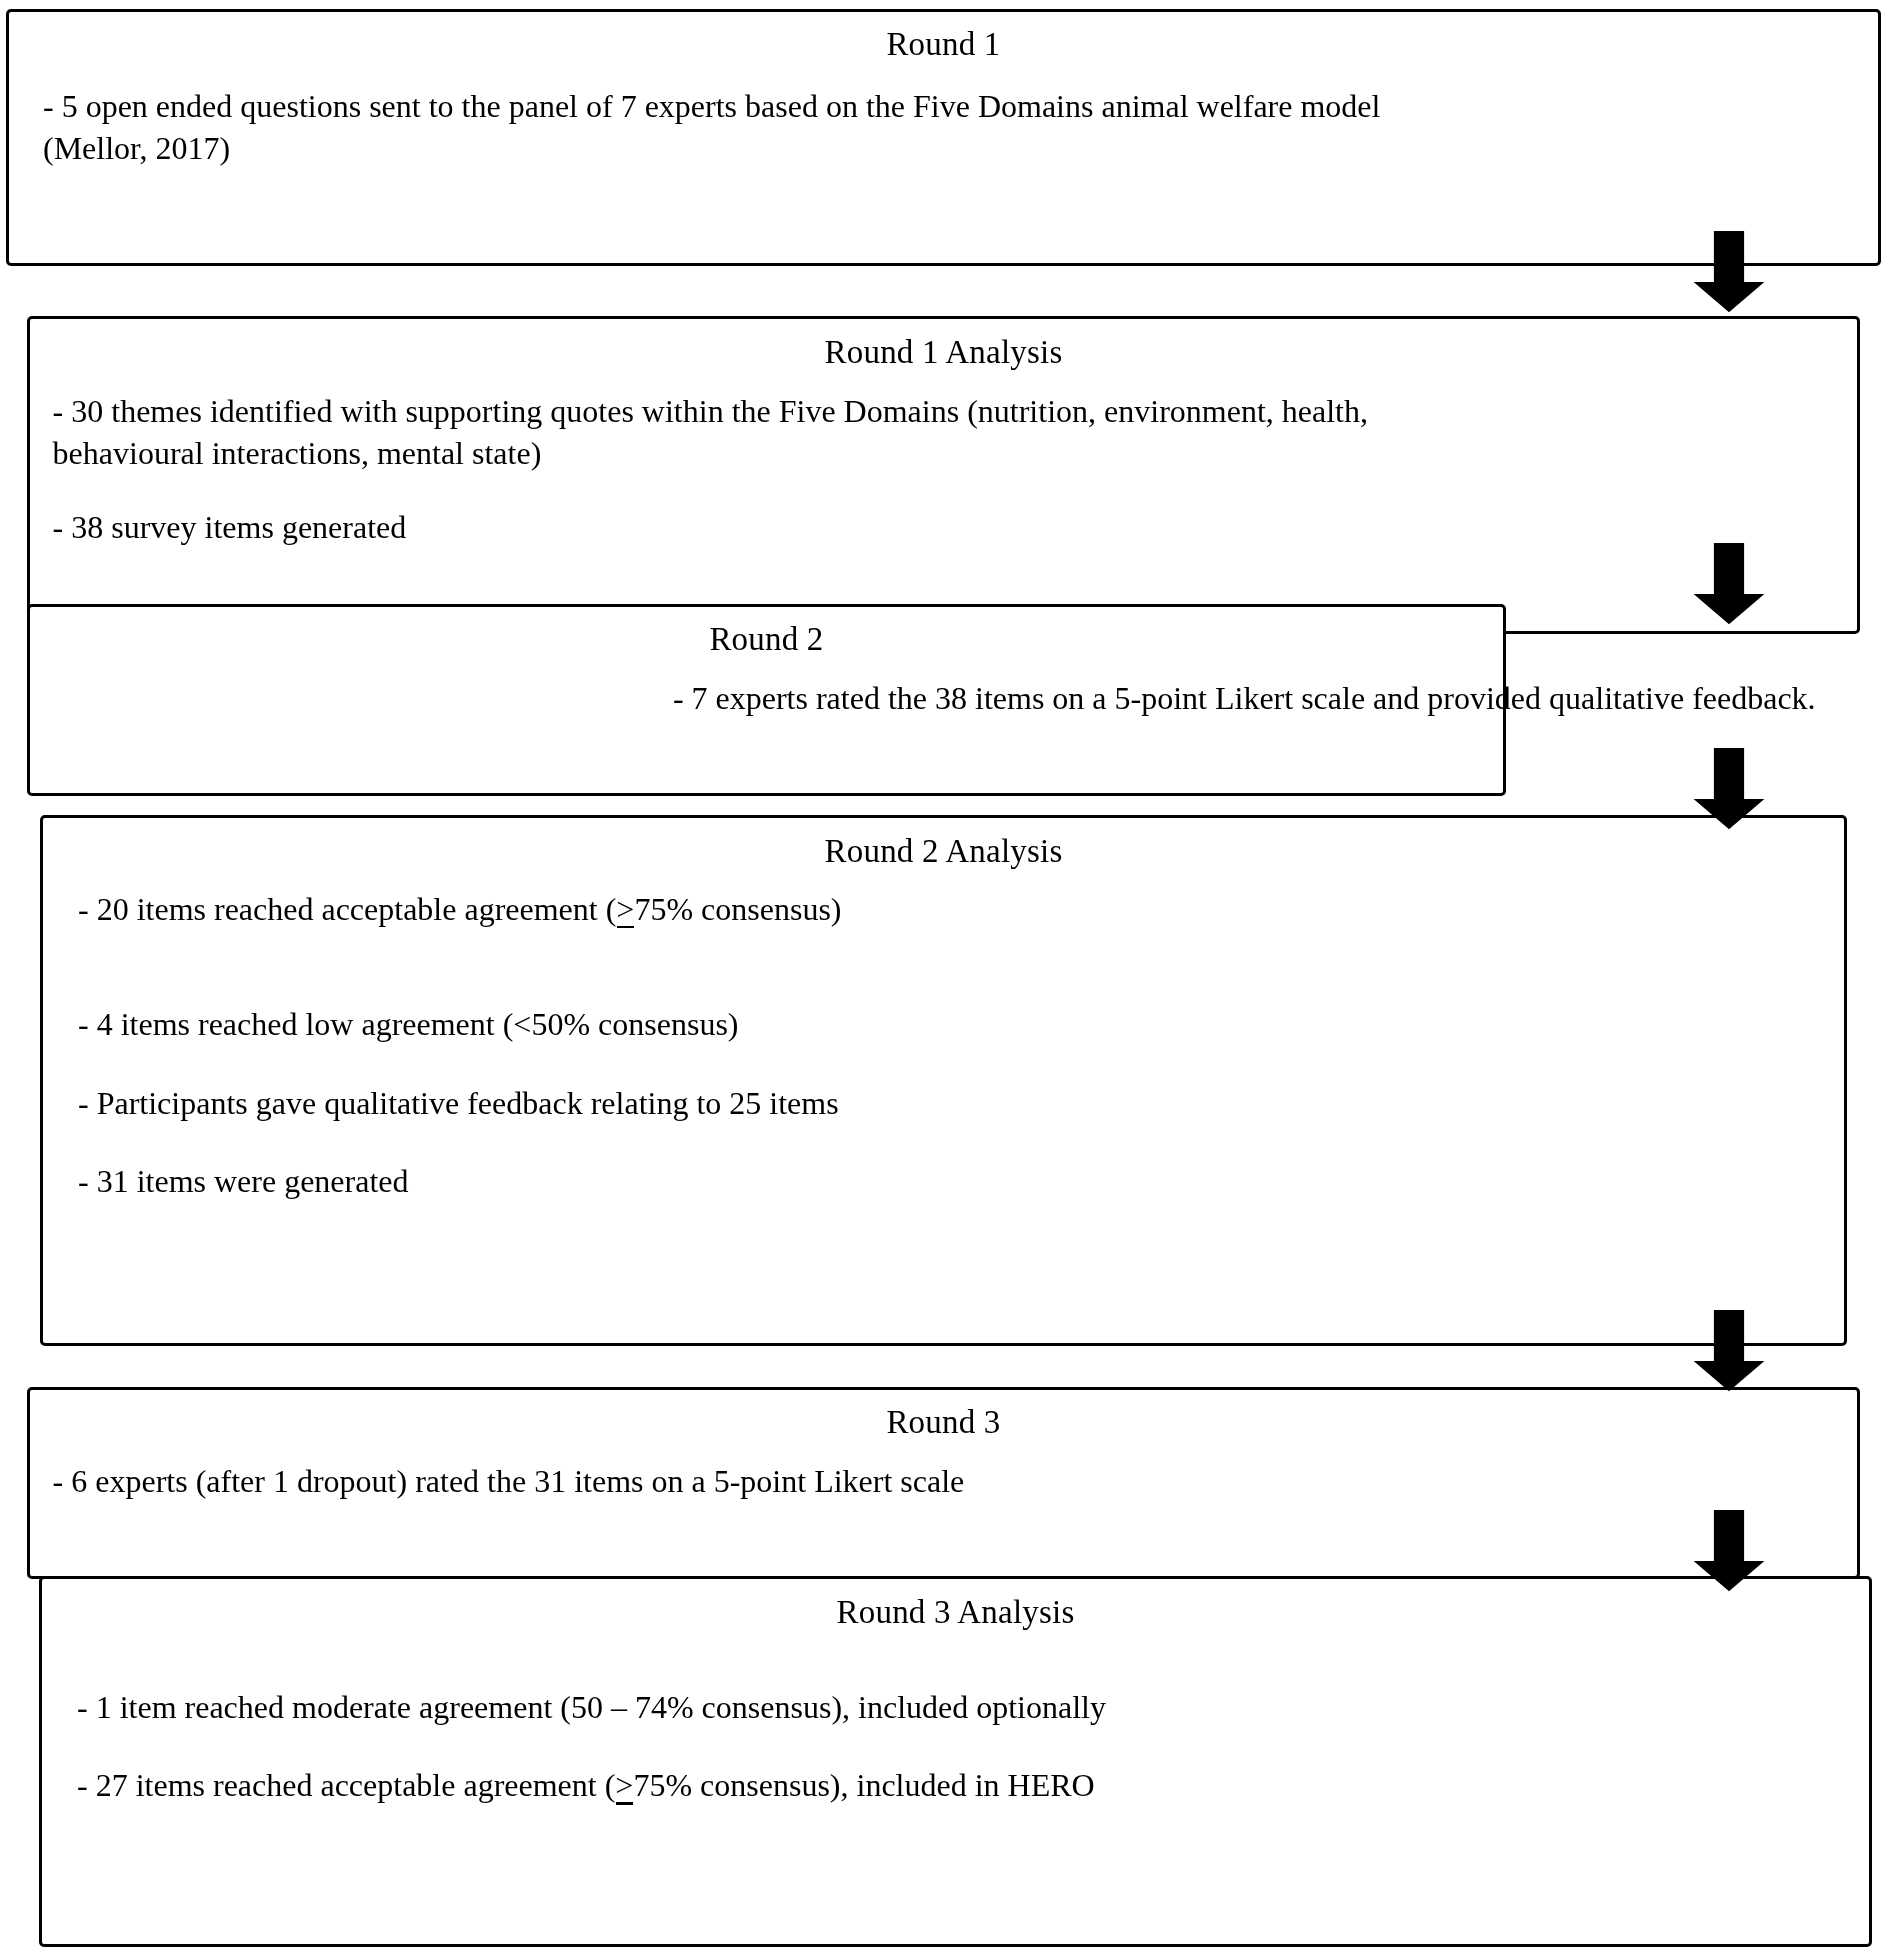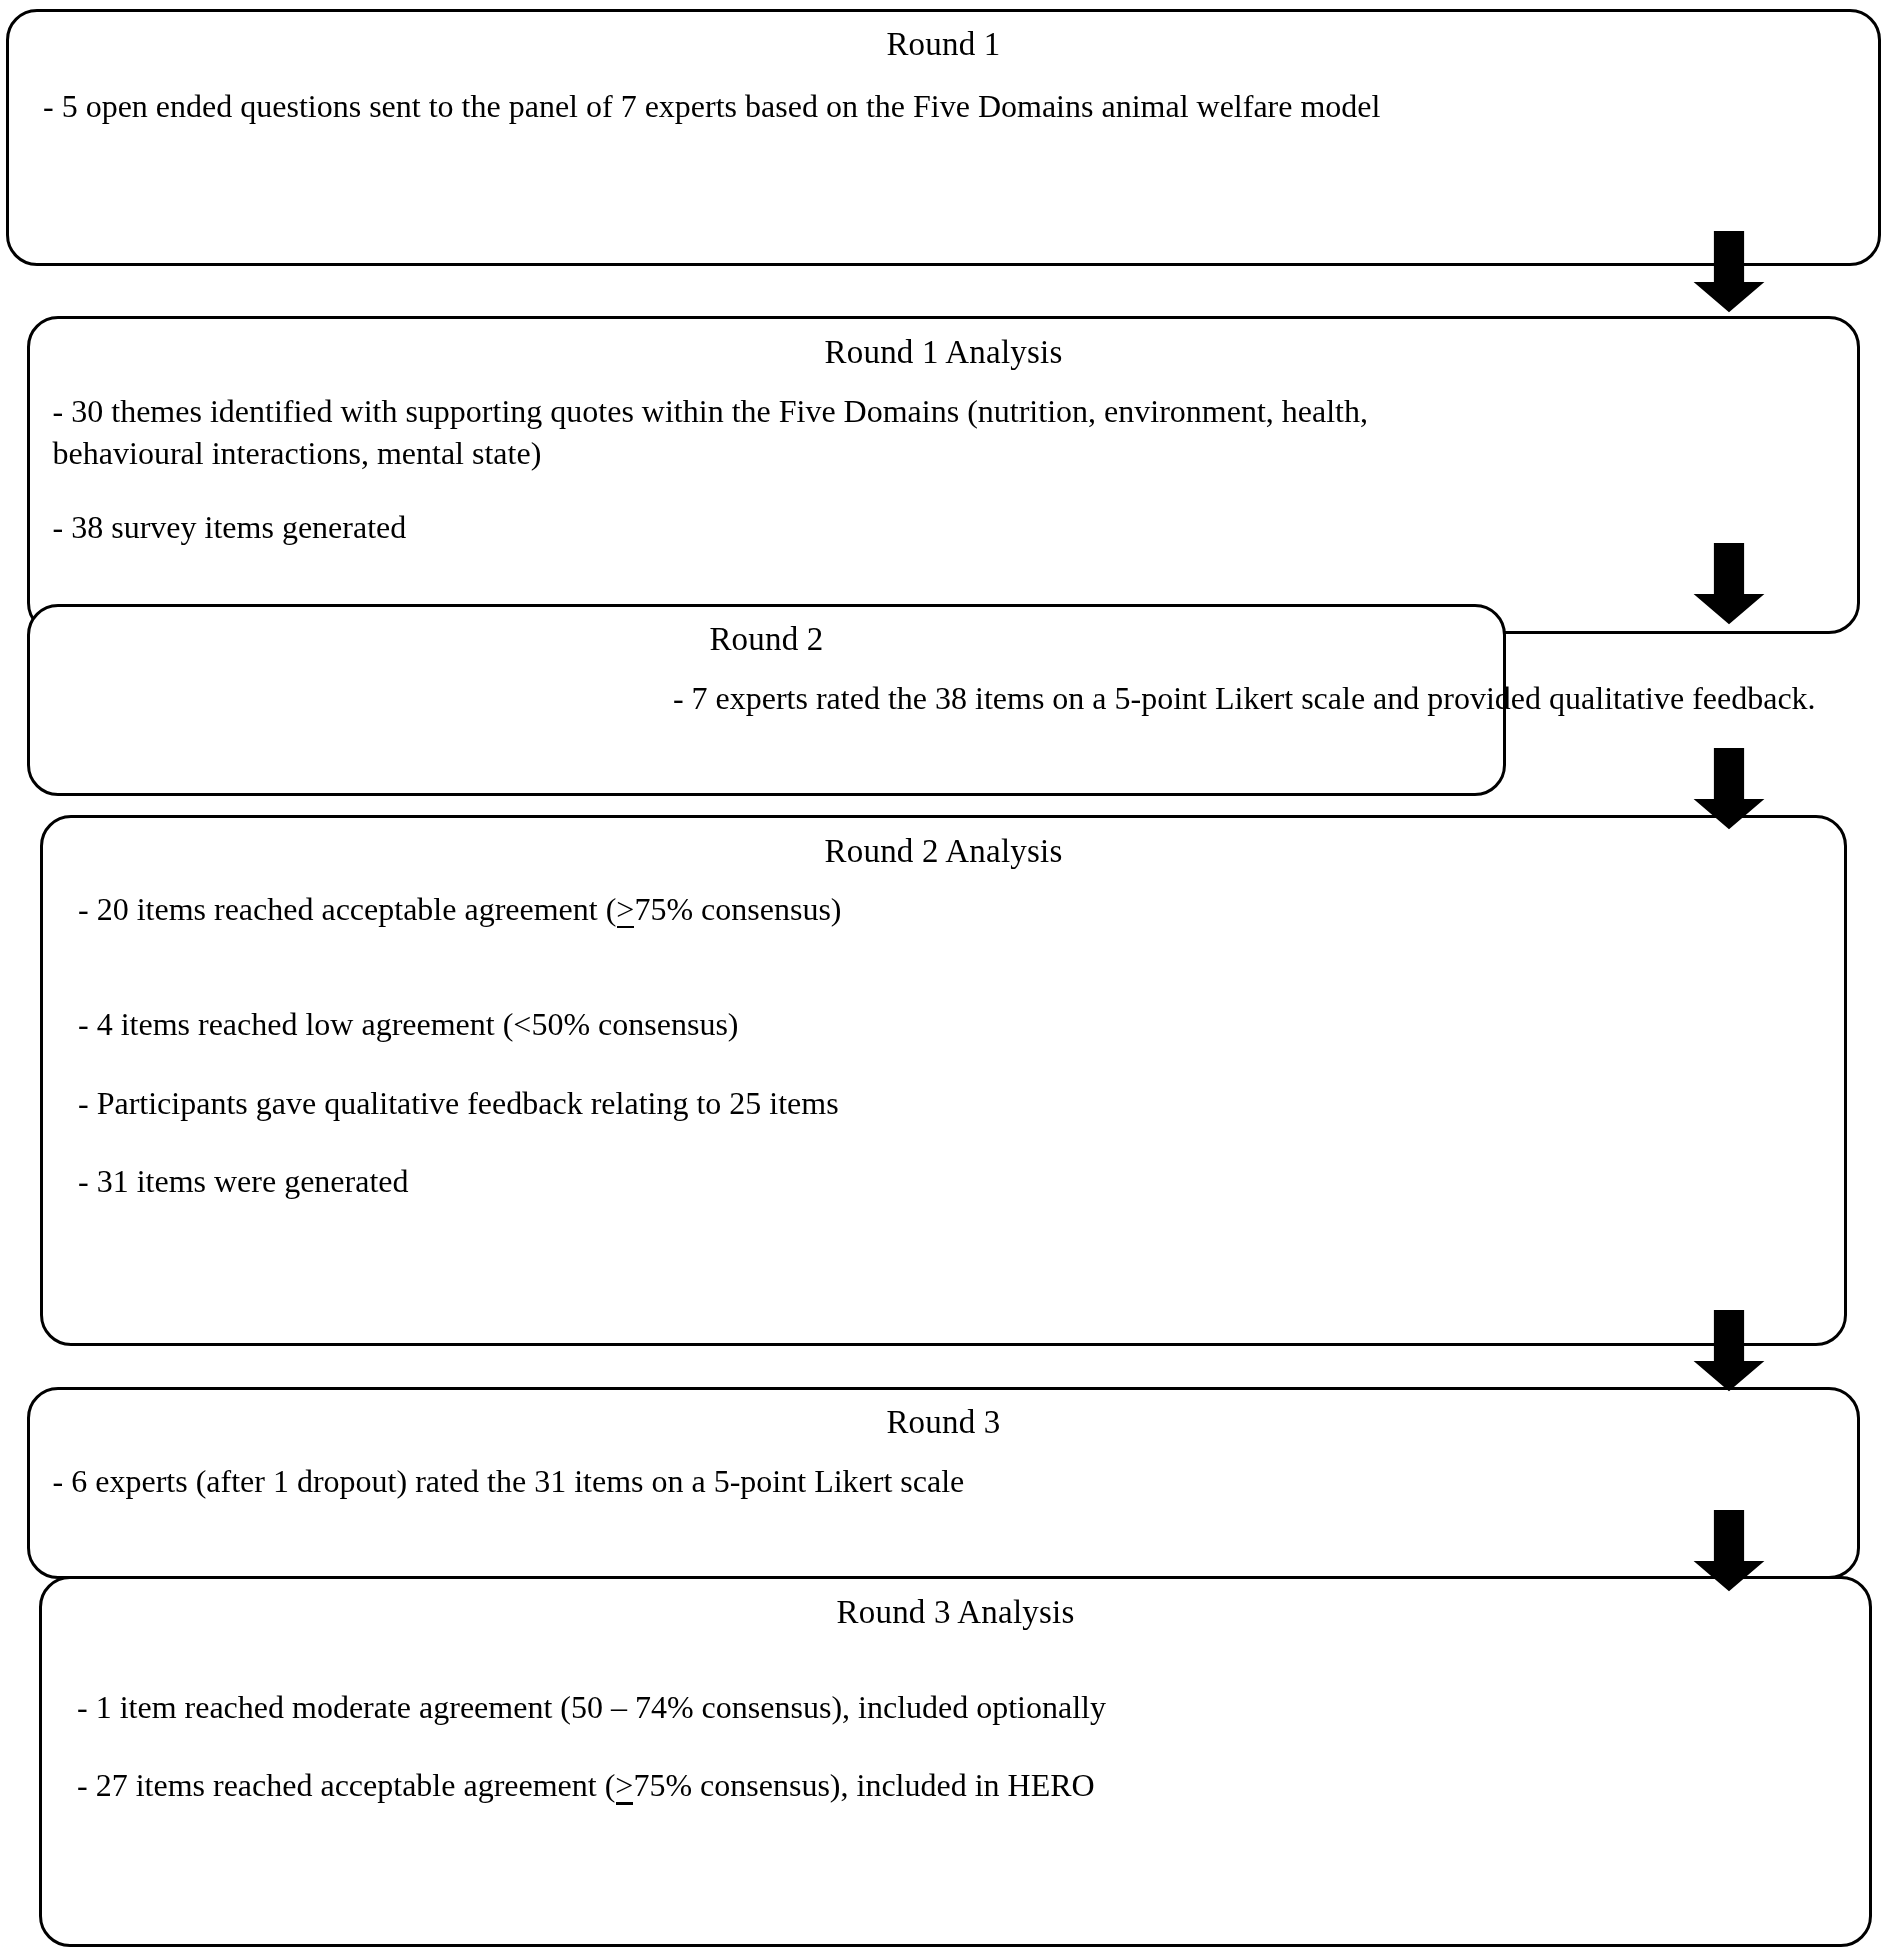--- a/index.html
+++ b/index.html
@@ -20,21 +20,21 @@
     position: relative;
     width: 1889px;
     height: 1955px;
   }
 
   
   .box {
     position: absolute;
     box-sizing: border-box;
     border: 3px solid #000000;
-    border-radius: 31px;
+    border-radius: 5px;
     background: #ffffff;
     padding: 0;
   }
 
   .box-title {
     text-align: center;
     font-size: 33px;
     line-height: 1.0;
     letter-spacing: 0.2px;
     white-space: nowrap;
@@ -108,20 +108,21 @@
 </head>
 <body>
 
 <div id="flowchart">
 
   <div class="box" id="box-round1">
     <div class="box-title">Round 1</div>
     <div class="box-body">
       <div class="bullet-line">
         <span class="wrapline">- 5 open ended questions sent to the panel of 7 experts based on the Five Domains animal welfare model</span>
+        <span class="wrapline">(Mellor, 2017)</span>
       </div>
     </div>
   </div>
 
   <div class="arrow" id="arrow-1" style="left:1690px; top:231px;">
     <svg width="78" height="82" viewBox="0 0 180 190" xmlns="http://www.w3.org/2000/svg">
       <polygon points="55,0 125,0 125,118 172,118 90,188 8,118 55,118" fill="#000000"></polygon>
     </svg>
   </div>
 

